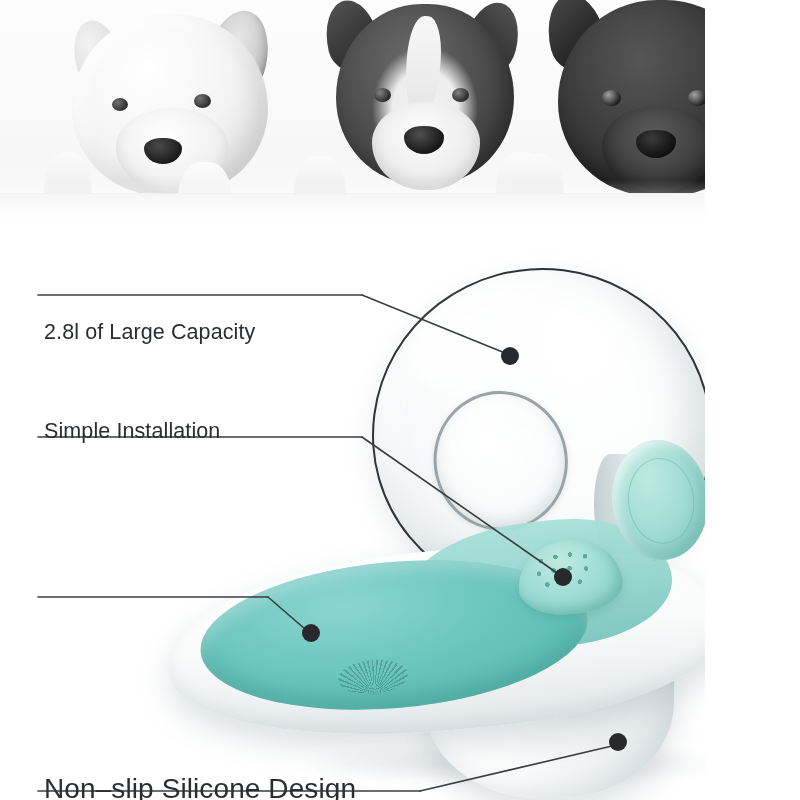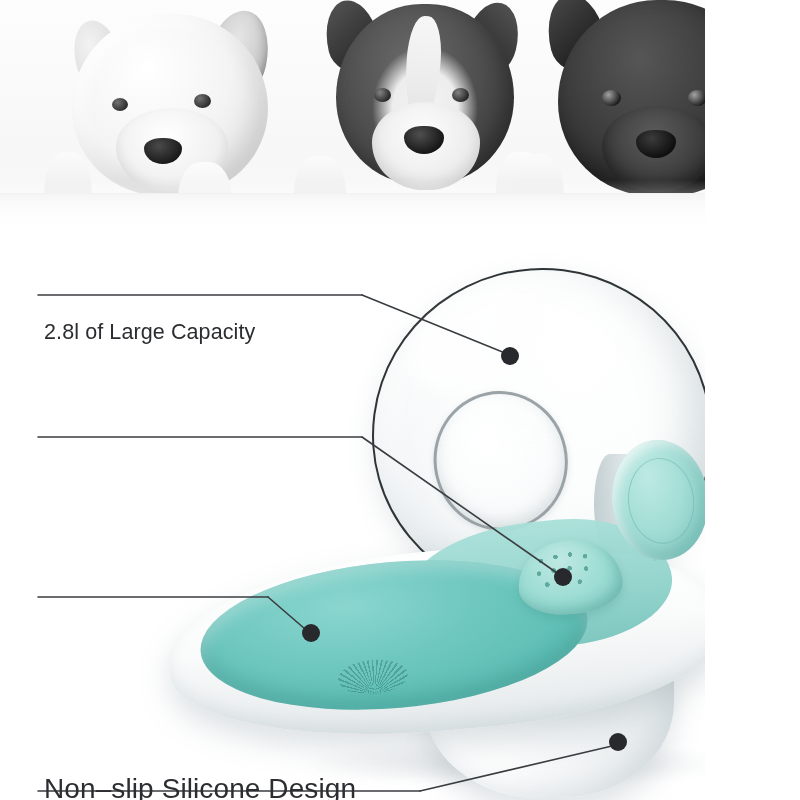--- a/index.html
+++ b/index.html
@@ -315,15 +315,16 @@
       <circle cx="563" cy="577" r="9" fill="#27292c"></circle>
       <line x1="38" y1="597" x2="268" y2="597" stroke="#3a3d40" stroke-width="1.6" stroke-linecap="round"></line>
       <line x1="268" y1="597" x2="305" y2="629" stroke="#3a3d40" stroke-width="1.6" stroke-linecap="round"></line>
       <circle cx="311" cy="633" r="9" fill="#27292c"></circle>
       <line x1="38" y1="791" x2="420" y2="791" stroke="#3a3d40" stroke-width="1.6" stroke-linecap="round"></line>
       <line x1="420" y1="791" x2="612" y2="746" stroke="#3a3d40" stroke-width="1.6" stroke-linecap="round"></line>
       <circle cx="618" cy="742" r="9" fill="#27292c"></circle>
     </svg>
 
   <div class="feature" style="left: 44px; top: 320px; color: rgb(43, 45, 48); font-size: 21.5px;">2.8l of Large Capacity</div>
+  <div class="feature" style="left: 44px; top: 419px; color: rgb(43, 45, 48); font-size: 21.5px;">Simple Installation</div>
   <div class="feature" style="left: 44px; top: 773px; color: rgb(43, 45, 48); font-size: 28px;">Non–slip Silicone Design</div>
 
 </div>
 
 </body></html>

